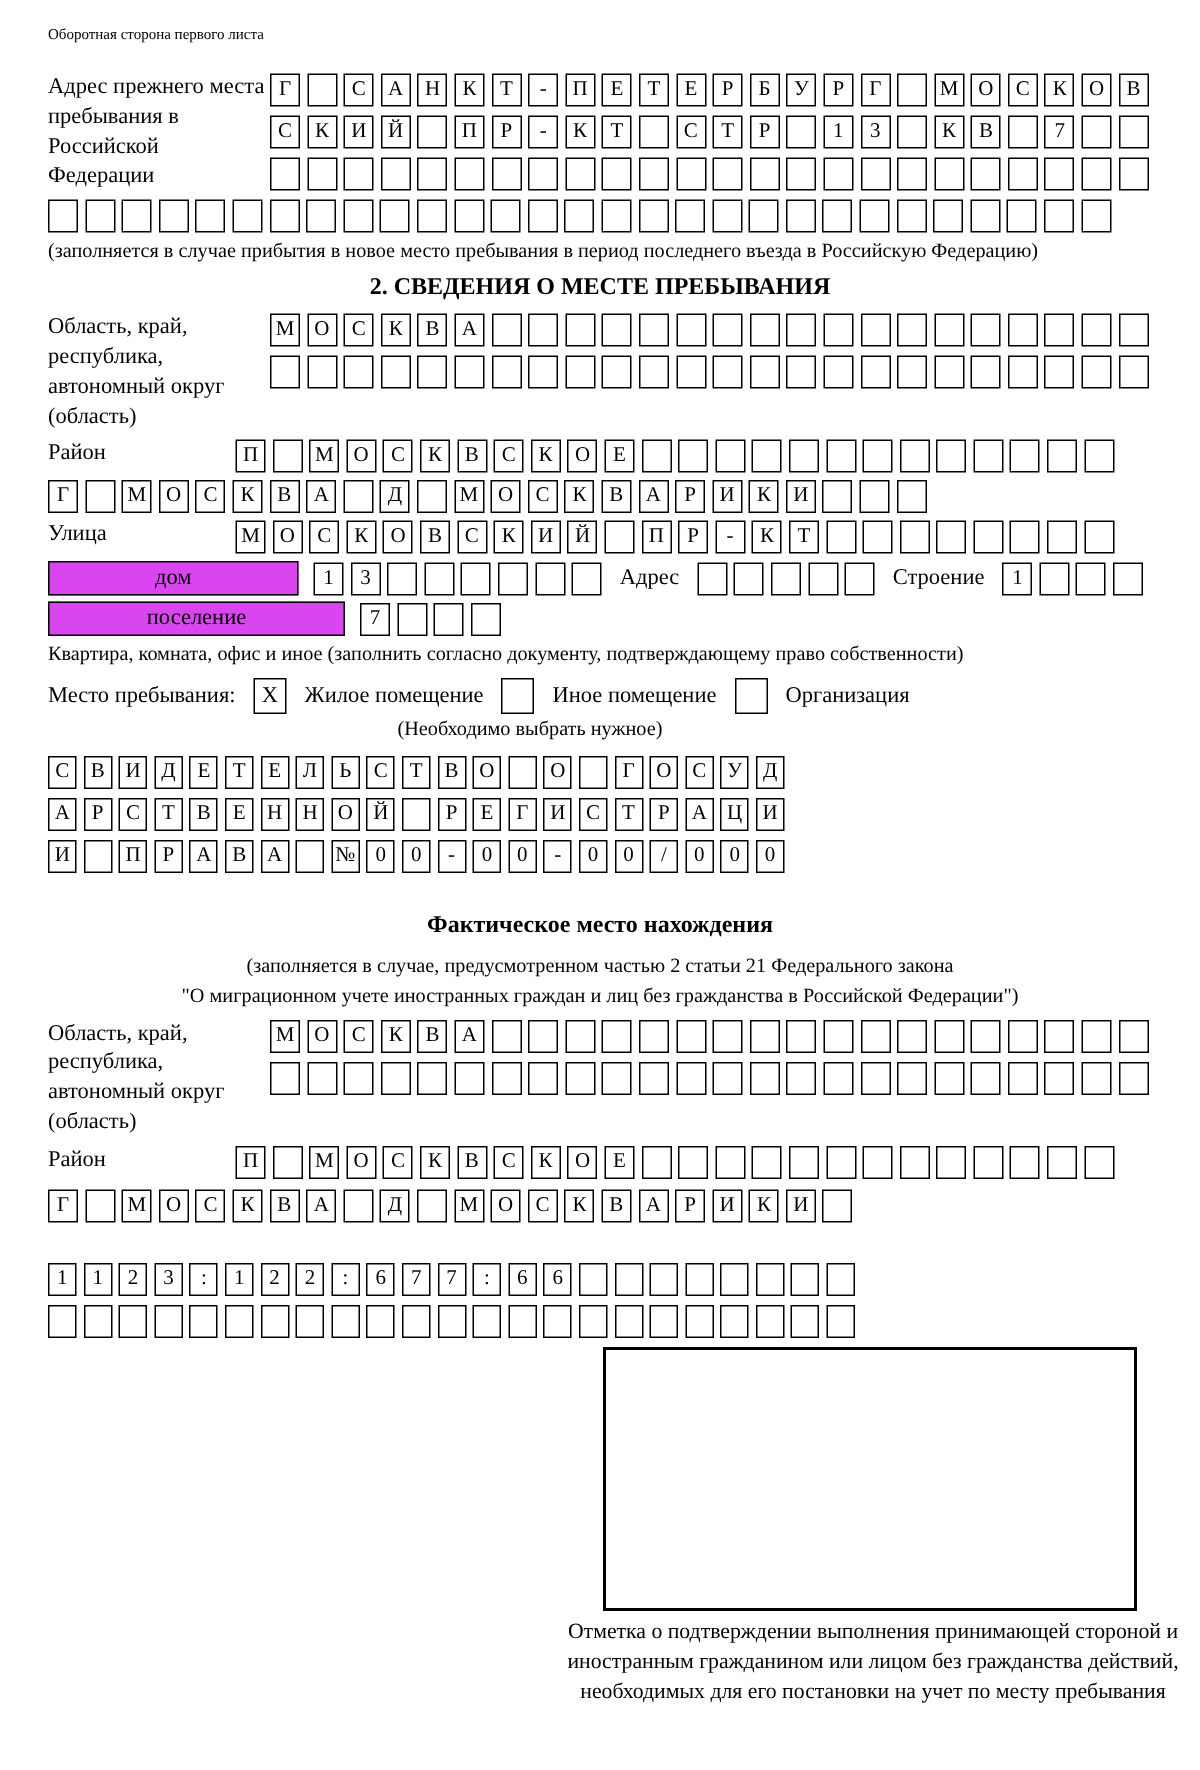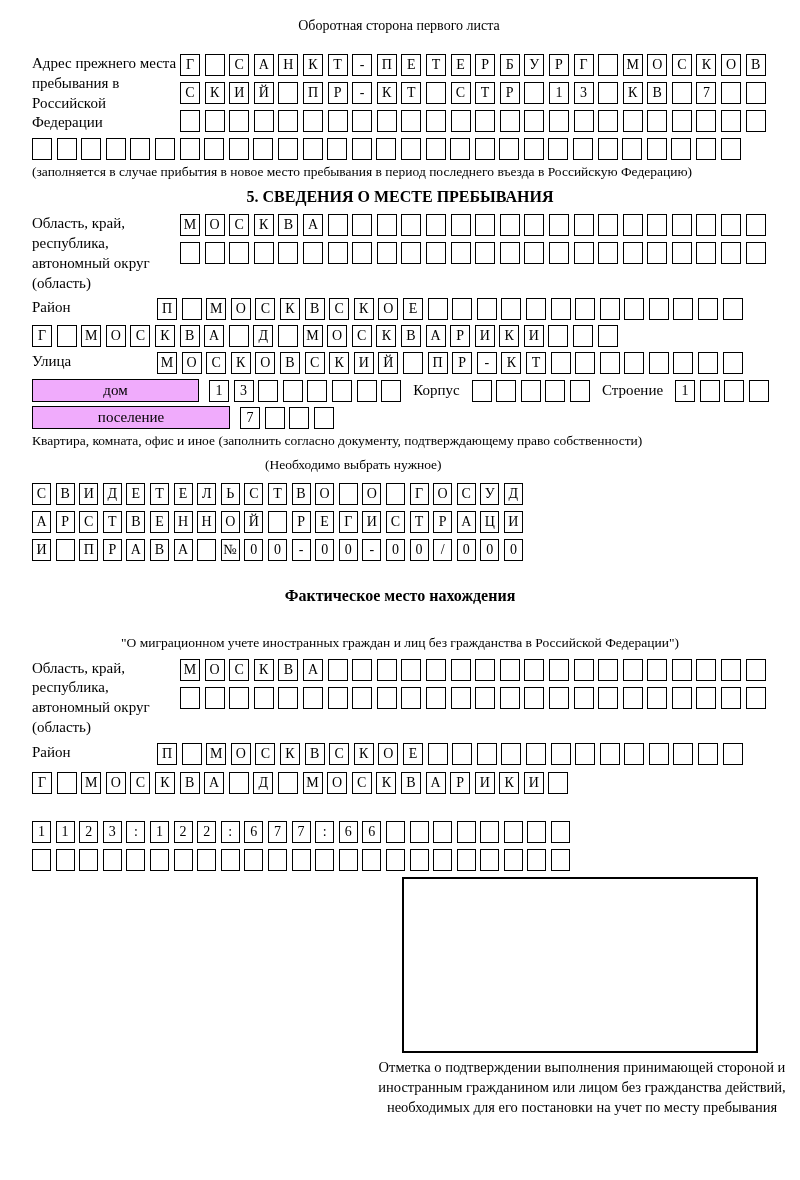--- a/index.html
+++ b/index.html
@@ -1,34 +1,34 @@
 <!DOCTYPE html>
 <html><head>
 <meta charset="utf-8">
 <style>
   *{box-sizing:border-box;margin:0;padding:0}
   html,body{background:#fff}
   body{width:800px;height:1180px;font-family:"Liberation Serif",serif;color:#000;overflow:hidden}
   .page{padding:12px 32px 0 32px;width:800px}
-  .header-note{text-align:center;font-size:14px;margin:6px 2px 20px 0}
+  .header-note{text-align:left;font-size:10px;margin:6px 2px 20px 0}
   .block{display:flex;align-items:flex-start;margin-bottom:5px}
   .label{font-size:15px;line-height:1.32;flex:none}
   .w145{width:148px}
   .w125{width:125px}
   .w150{width:150px}
   .w192{width:192px}
   .rows{display:flex;flex-direction:column;gap:6px}
   .cellrow{display:flex;gap:4.6px}
   .cell{width:20px;height:22px;border:1.5px solid #000;flex:none;display:flex;align-items:center;justify-content:center;font-size:14px;line-height:1;background:#fff}
   .cells-sm .cell{width:19px}
   .fullrow{margin:2px 0 4px 0}
   .note{font-size:13.5px;margin:1px 0 8px 0}
   .center{text-align:left}
   .section-title{font-weight:bold;text-align:center;font-size:16px;margin:6px 0 8px 0}
-  .widebox{border:1.5px solid #000;height:23px;display:flex;align-items:center;justify-content:center;font-size:15px;flex:none;background:#f0abfc}
+  .widebox{border:1.5px solid #000;height:23px;display:flex;align-items:center;justify-content:center;font-size:15px;flex:none;background:#d946ef}
   .house-row,.apt-row{display:flex;align-items:center;gap:10px;margin-bottom:4px}
   .inline-label{font-size:15px;flex:none;padding:0 2px}
   .stay-row{display:flex;align-items:center;gap:12px;font-size:15px;margin:6px 0 2px 0}
   .checkbox{width:22px;height:24px;border:1.5px solid #000;display:flex;align-items:center;justify-content:center;font-size:15px;flex:none;background:#fff}
   .stay-note{font-size:13.5px;margin:2px 0 10px 233px}
   .subnote{font-size:13.5px;text-align:center;line-height:1.45;margin-bottom:6px}
   .offset-rows{margin-top:22px}
   .bottom-right{margin-left:330px;width:440;margin-top:6px}
   .stamp-box{width:356px;height:176px;border:2px solid #000;margin-left:40px;background:#fff}
   .stamp-note{font-size:14.5px;text-align:center;line-height:1.4;margin-top:4px;width:440px}
@@ -149,21 +149,21 @@
       <span class="cell"></span>
       <span class="cell"></span>
       <span class="cell"></span>
       <span class="cell"></span>
       <span class="cell"></span>
       <span class="cell"></span>
       <span class="cell"></span>
     </div>
   <div class="note center">(заполняется в случае прибытия в новое место пребывания в период последнего въезда в Российскую Федерацию)</div>
 
-  <div class="section-title">5. СВЕДЕНИЯ О МЕСТЕ ПРЕБЫВАНИЯ</div>
+  <div class="section-title">2. СВЕДЕНИЯ О МЕСТЕ ПРЕБЫВАНИЯ</div>
 
   <div class="block">
     <div class="label w145">Область, край, республика, автономный округ (область)</div>
     <div class="rows">
       <div class="cellrow">
           <span class="cell">М</span>
           <span class="cell">О</span>
           <span class="cell">С</span>
           <span class="cell">К</span>
           <span class="cell">В</span>
@@ -310,21 +310,21 @@
     <div class="cellrow">
         <span class="cell">1</span>
         <span class="cell">3</span>
         <span class="cell"></span>
         <span class="cell"></span>
         <span class="cell"></span>
         <span class="cell"></span>
         <span class="cell"></span>
         <span class="cell"></span>
       </div>
-    <div class="inline-label">Корпус</div>
+    <div class="inline-label">Адрес</div>
     <div class="cellrow">
         <span class="cell"></span>
         <span class="cell"></span>
         <span class="cell"></span>
         <span class="cell"></span>
         <span class="cell"></span>
       </div>
     <div class="inline-label">Строение</div>
     <div class="cellrow">
         <span class="cell">1</span>
@@ -338,20 +338,29 @@
     <div class="widebox" style="width:198px">поселение</div>
     <div class="cellrow">
         <span class="cell">7</span>
         <span class="cell"></span>
         <span class="cell"></span>
         <span class="cell"></span>
       </div>
   </div>
   <div class="note">Квартира, комната, офис и иное (заполнить согласно документу, подтверждающему право собственности)</div>
 
+  <div class="stay-row">
+    <span>Место пребывания:</span>
+    <span class="checkbox">X</span>
+    <span>Жилое помещение</span>
+    <span class="checkbox"></span>
+    <span>Иное помещение</span>
+    <span class="checkbox"></span>
+    <span>Организация</span>
+  </div>
   <div class="stay-note">(Необходимо выбрать нужное)</div>
 
   <div class="block">
     <div class="rows">
       <div class="cellrow cells-sm">
           <span class="cell">С</span>
           <span class="cell">В</span>
           <span class="cell">И</span>
           <span class="cell">Д</span>
           <span class="cell">Е</span>
@@ -416,21 +425,21 @@
           <span class="cell">/</span>
           <span class="cell">0</span>
           <span class="cell">0</span>
           <span class="cell">0</span>
         </div>
     </div>
   </div>
 
   <div class="section-title" style="margin-top:26px">Фактическое место нахождения</div>
   <div class="subnote">
-    <br>
+    <span>(заполняется в случае, предусмотренном частью 2 статьи 21 Федерального закона</span><br>
     <span>"О миграционном учете иностранных граждан и лиц без гражданства в Российской Федерации")</span>
   </div>
 
   <div class="block">
     <div class="label w145">Область, край, республика, автономный округ (область)</div>
     <div class="rows">
       <div class="cellrow">
           <span class="cell">М</span>
           <span class="cell">О</span>
           <span class="cell">С</span>

